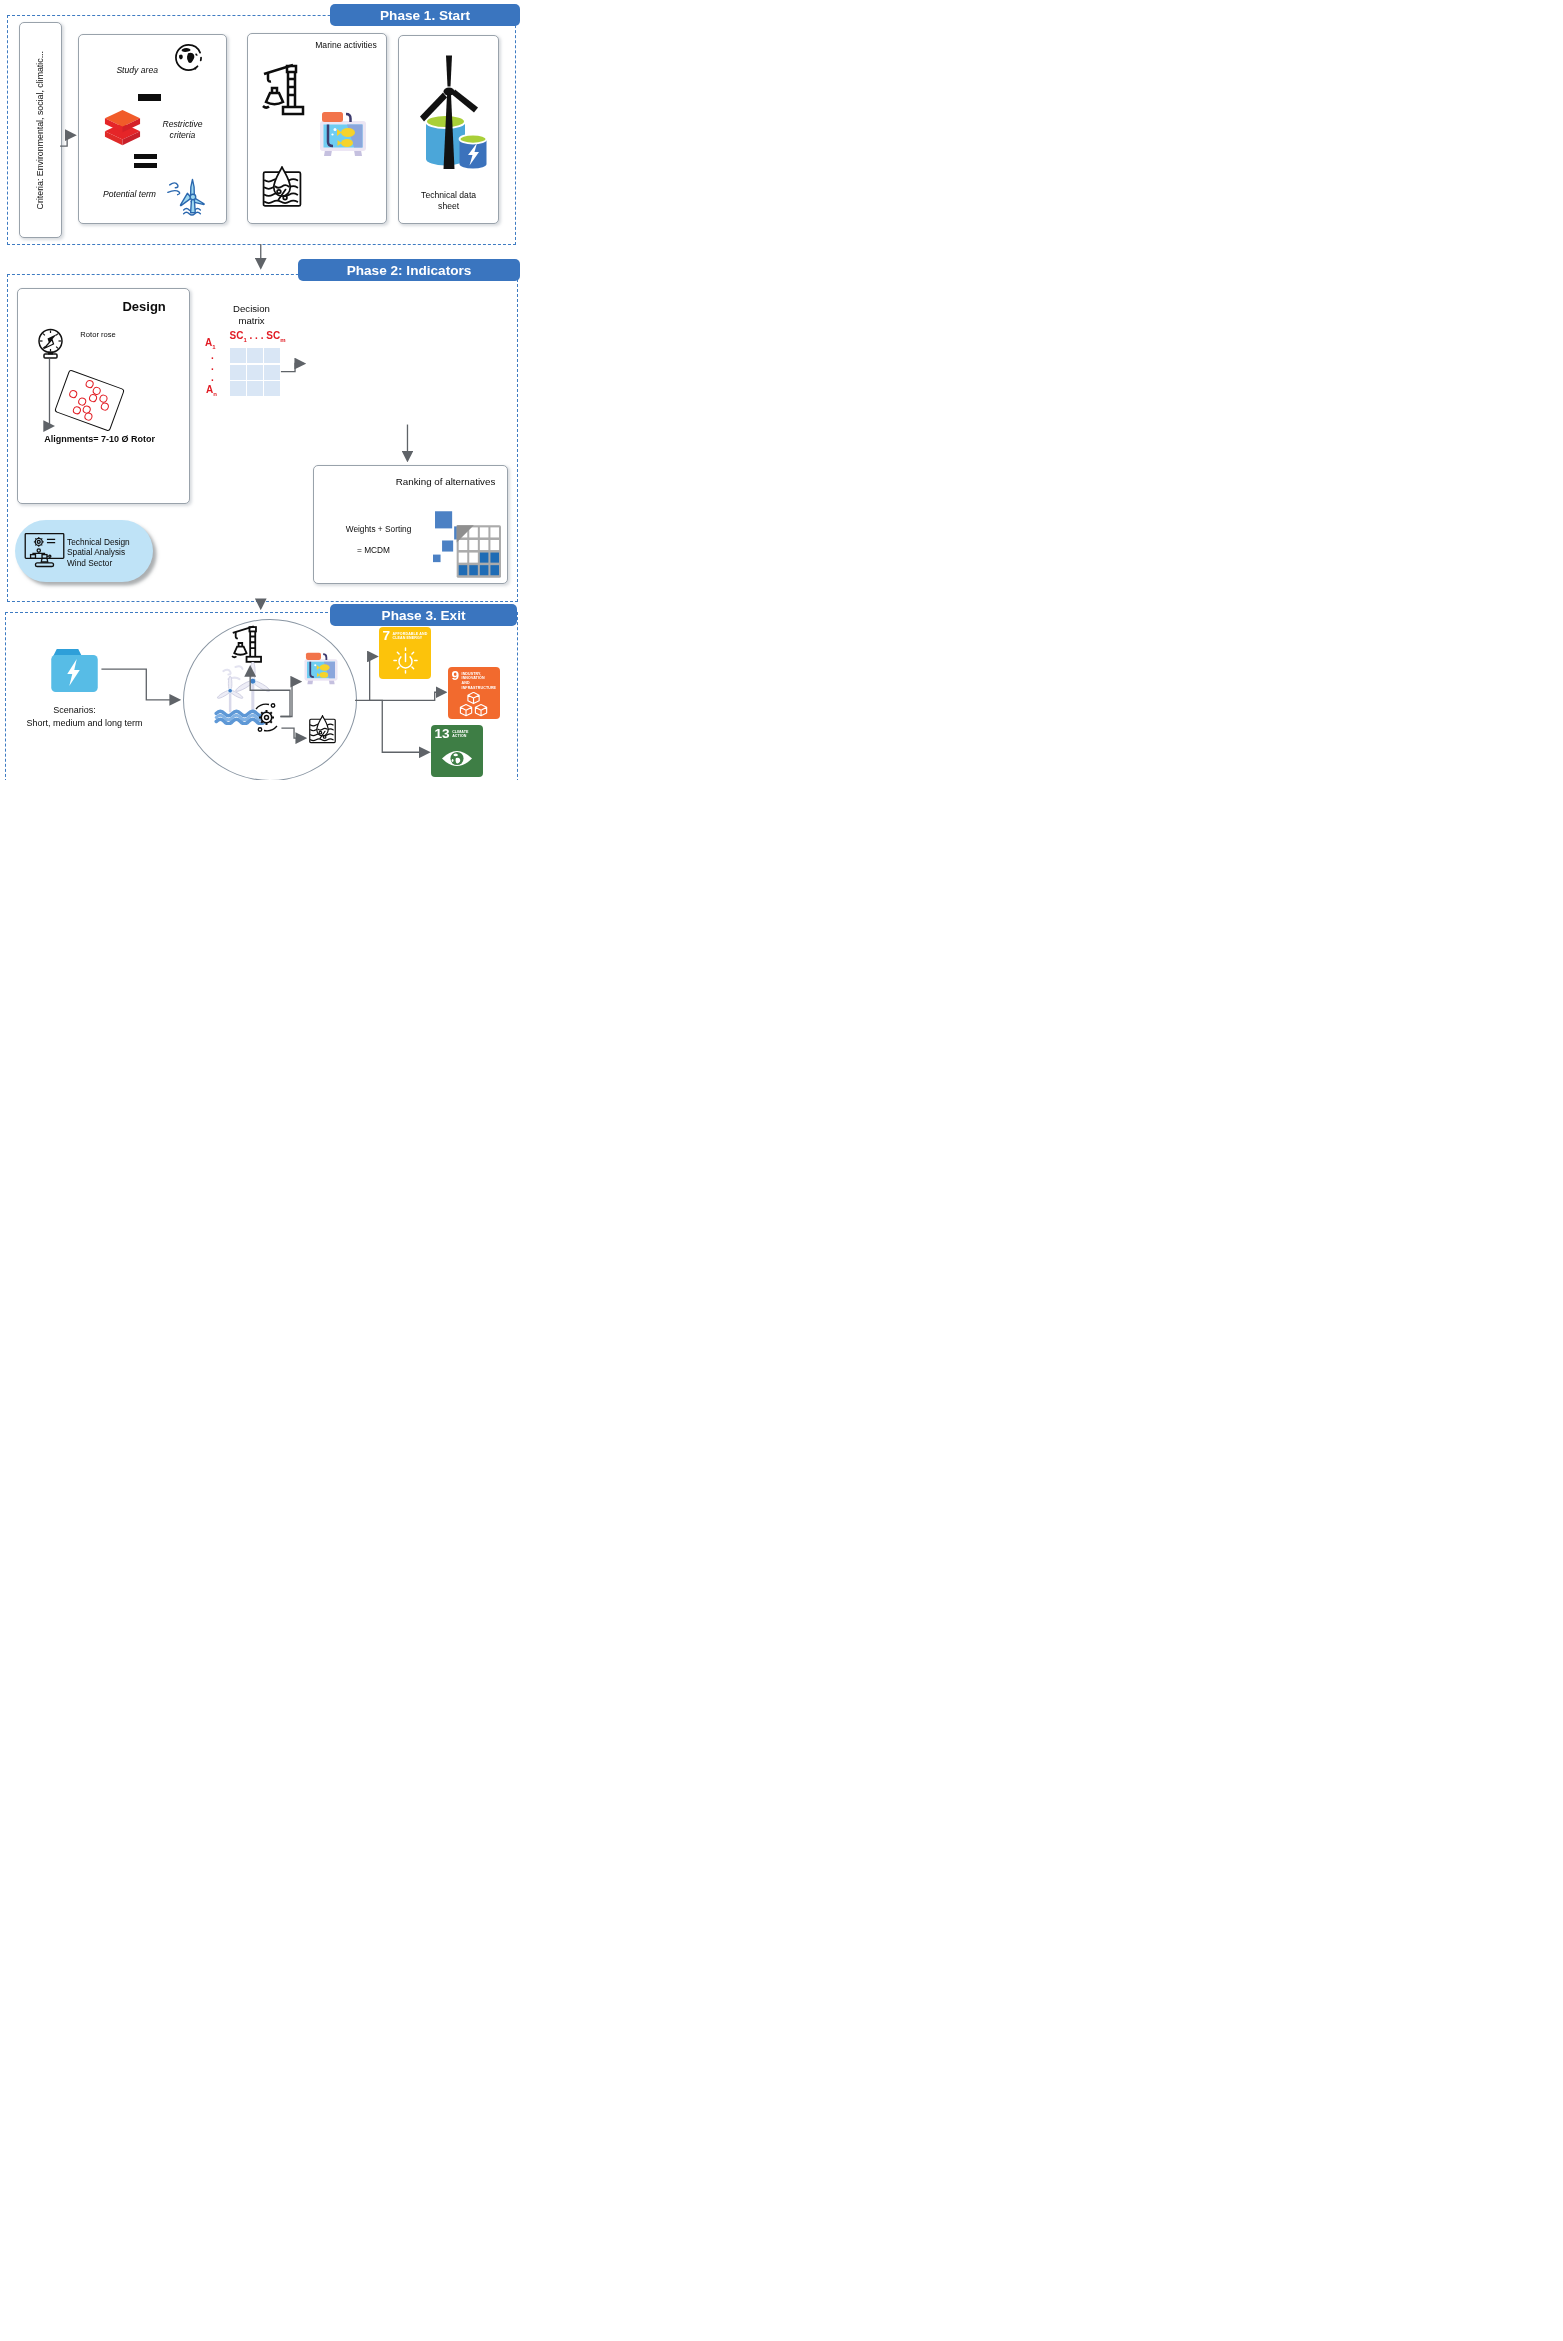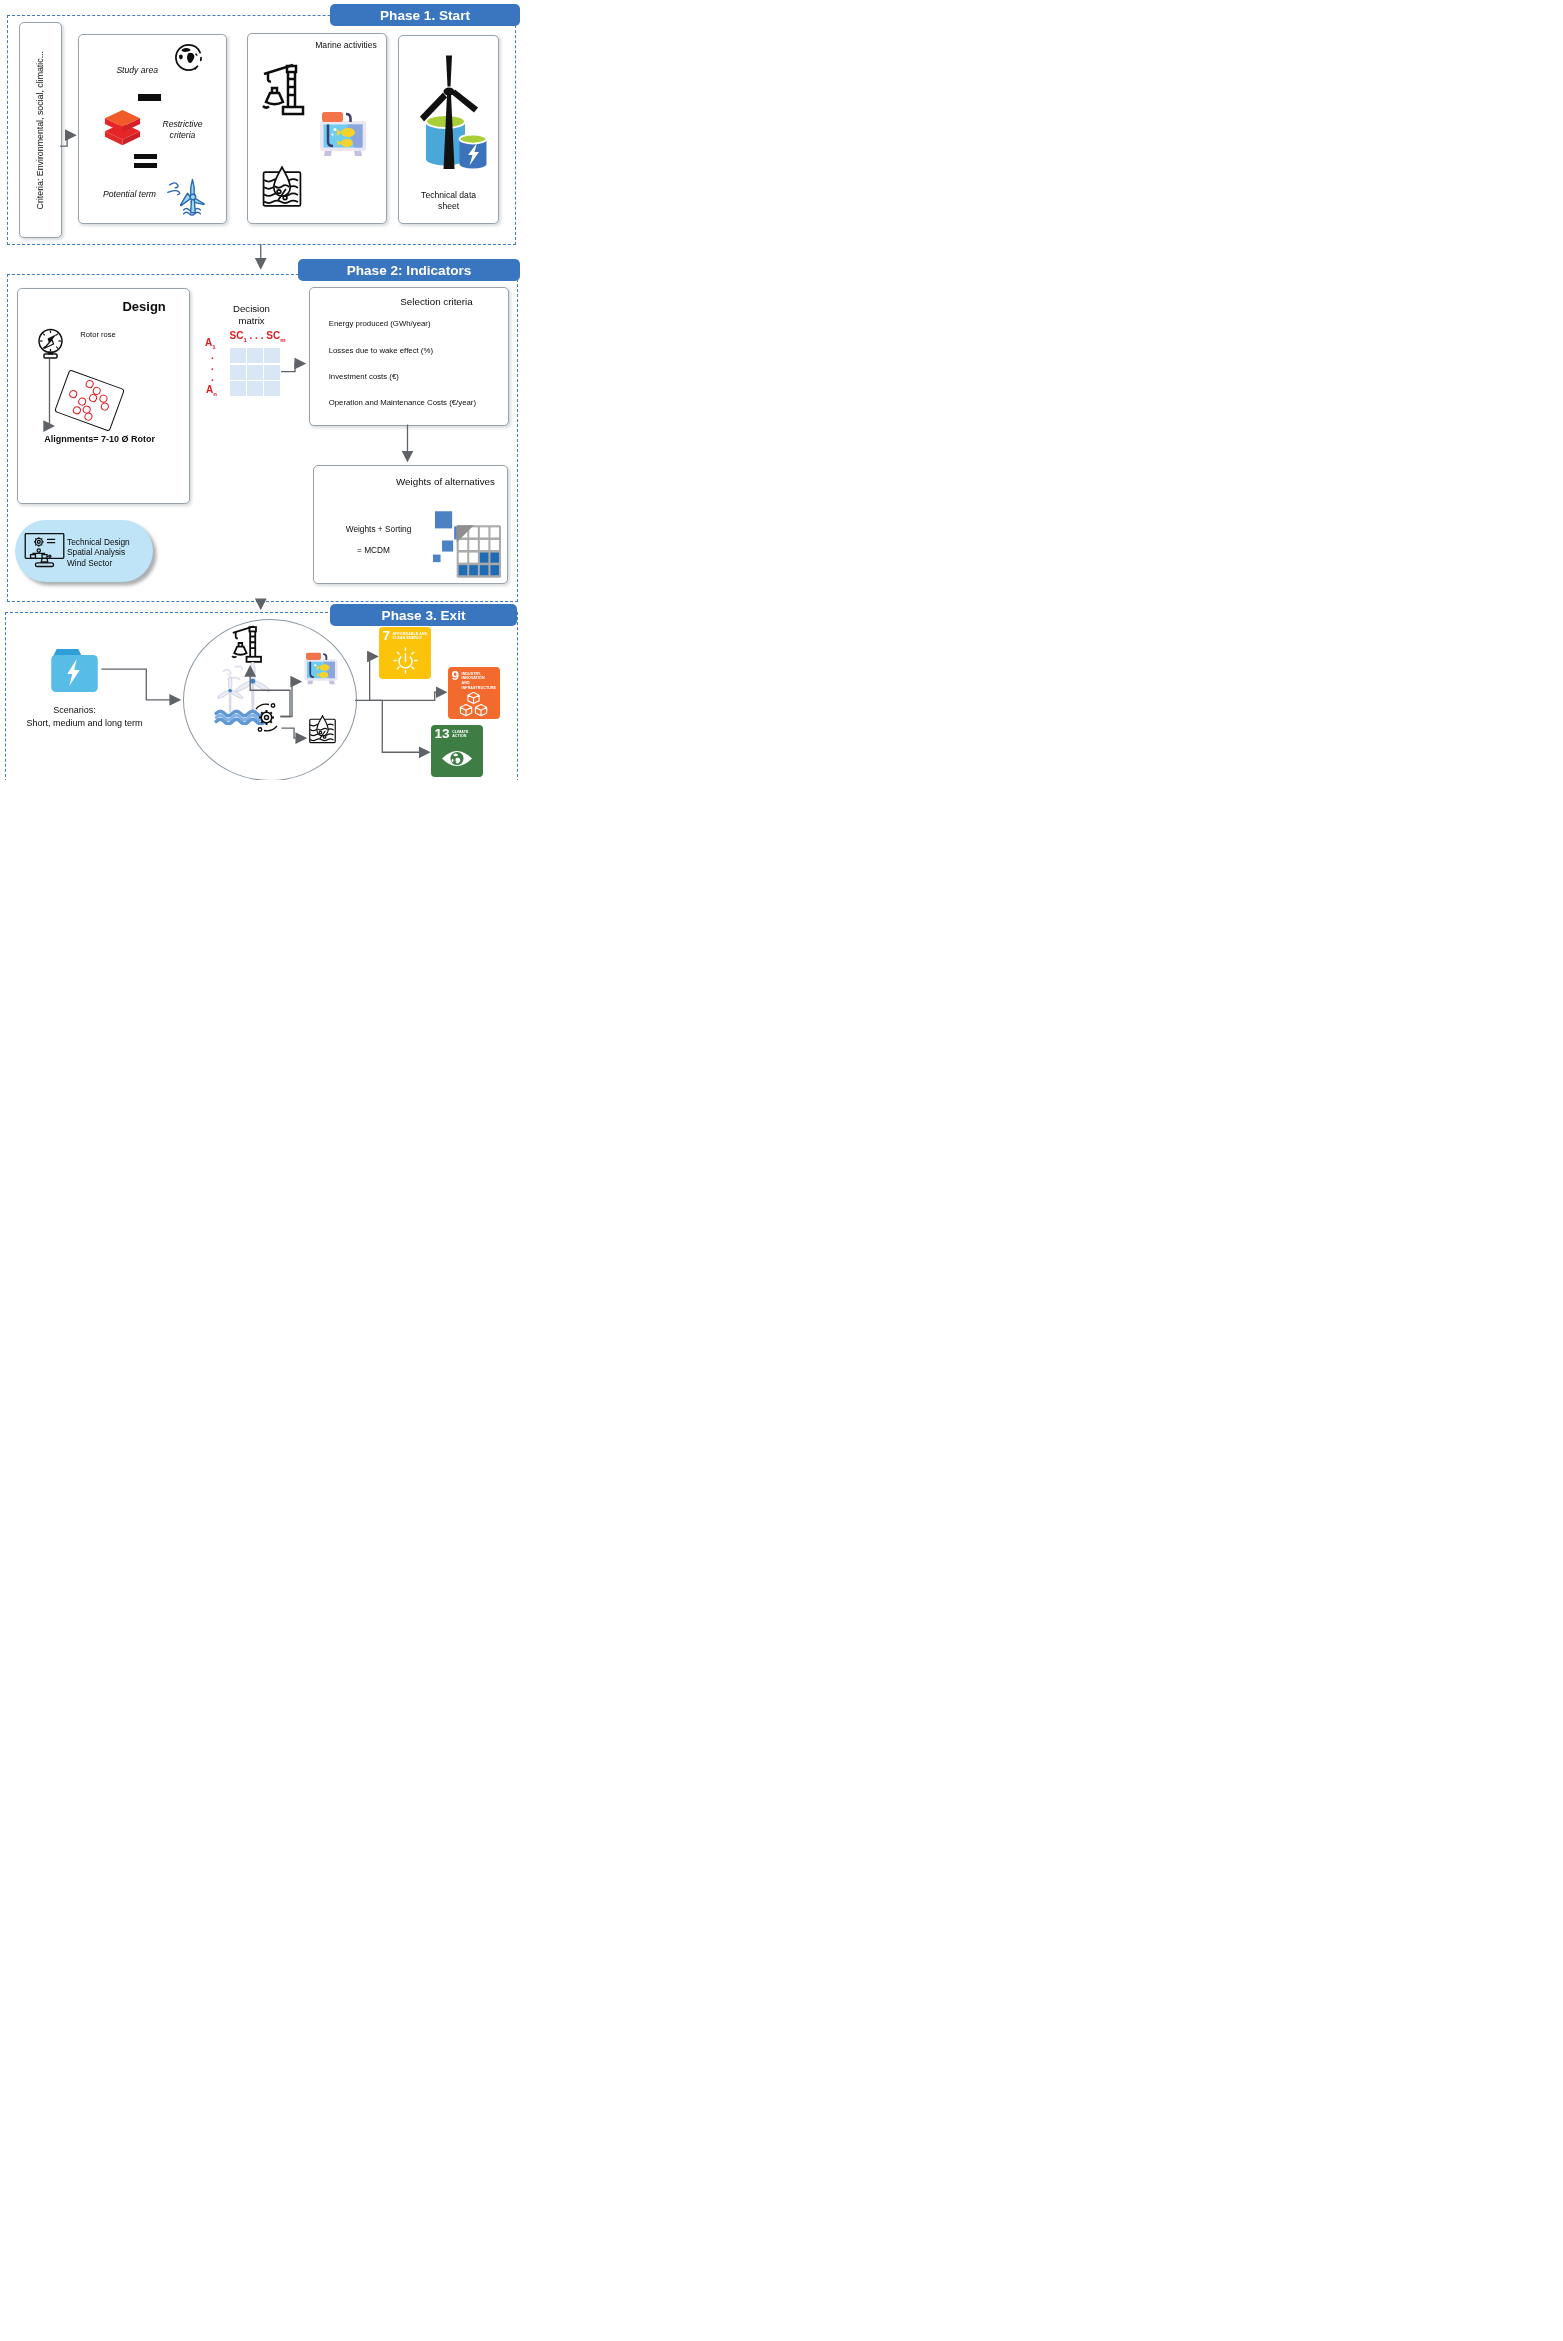--- a/index.html
+++ b/index.html
@@ -237,30 +237,23 @@
       <div></div>
       <div></div>
       <div></div>
       <div></div>
       <div></div>
       <div></div>
       <div></div>
       <div></div>
   </div>
 
-  <div class="box" style="left:309px;top:287px;width:198px;height:137px;">
-    <div class="lbl" style="left:61px;top:8px;width:131px;font-size:9.8px;">Selection criteria</div>
-    <div class="lbl" style="left:18.7px;top:31px;font-size:7.8px;text-align:left;">Energy produced (GWh/year)</div>
-    <div class="lbl" style="left:18.7px;top:58px;font-size:7.8px;text-align:left;">Losses due to wake effect (%)</div>
-    <div class="lbl" style="left:18.7px;top:84px;font-size:7.8px;text-align:left;">Investment costs (€)</div>
-    <div class="lbl" style="left:18.7px;top:110px;font-size:7.8px;text-align:left;">Operation and Maintenance Costs (€/year)</div>
-  </div>
 
   <div class="box" style="left:313px;top:465px;width:193px;height:117px;">
-    <div class="lbl" style="left:71px;top:10px;width:121px;font-size:9.8px;">Weights of alternatives</div>
+    <div class="lbl" style="left:71px;top:10px;width:121px;font-size:9.8px;">Ranking of alternatives</div>
     <div class="lbl" style="left:14px;top:58px;width:101px;font-size:8.3px;">Weights + Sorting</div>
     <div class="lbl" style="left:14px;top:79px;width:91px;font-size:8.3px;">= MCDM</div>
     <div class="icon" style="left:119px;top:42px;">
       <svg width="68" height="71" viewBox="0 0 135 140">
         <g fill="#4C81C4">
           <rect x="4" y="6" width="34" height="34"></rect>
           <rect x="42" y="36" width="26" height="26"></rect>
           <rect x="18" y="64" width="22" height="22"></rect>
           <rect x="0" y="92" width="15" height="15"></rect>
         </g>

